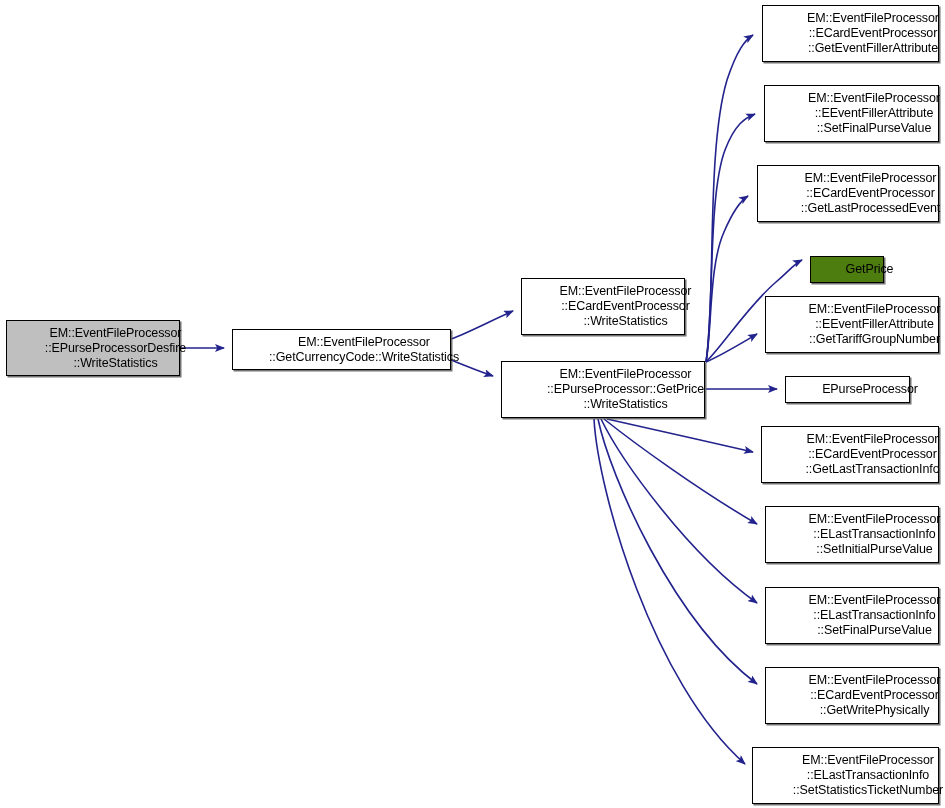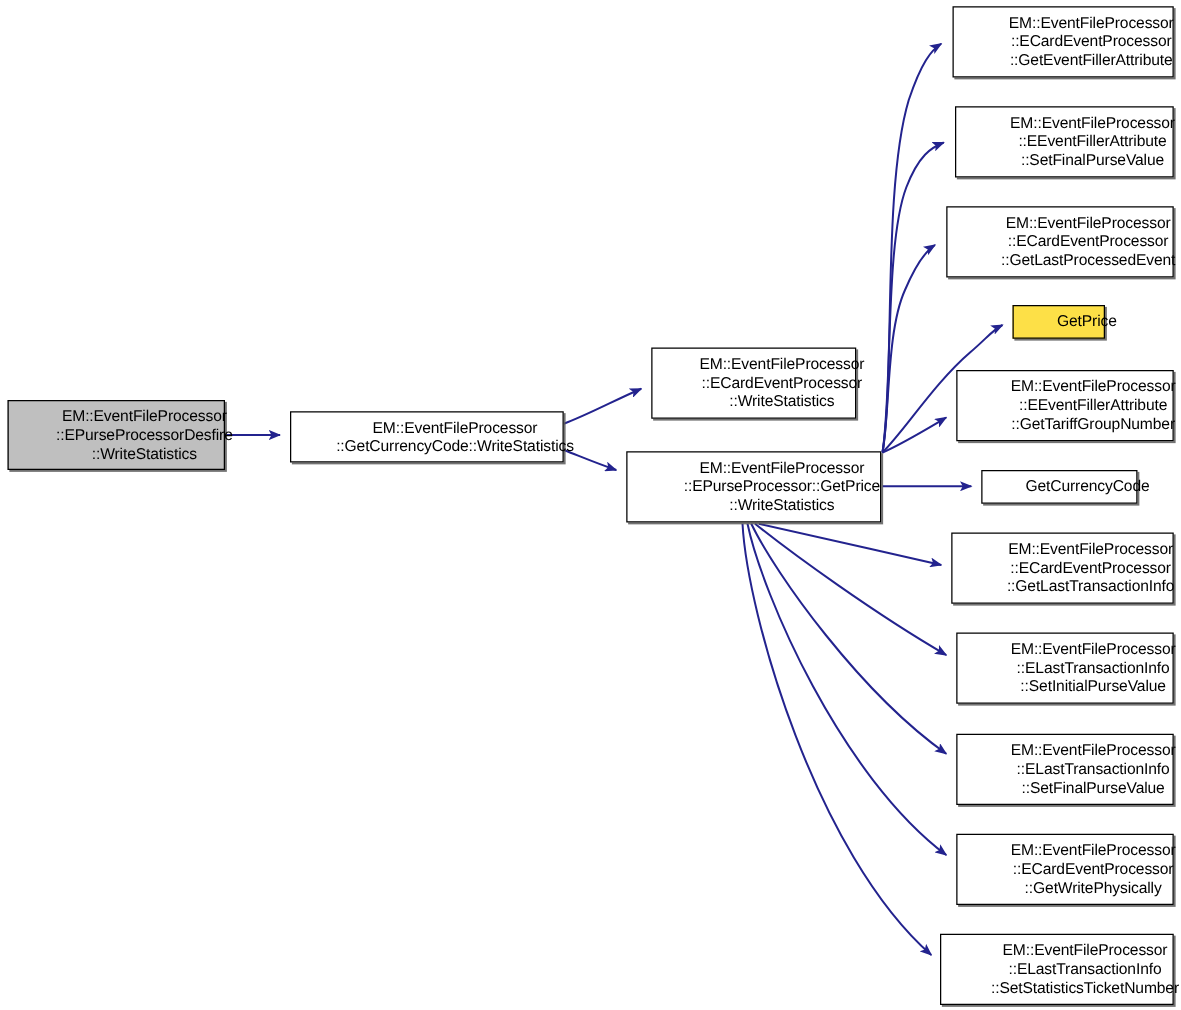--- a/index.html
+++ b/index.html
@@ -120,30 +120,30 @@
       <div class="node" style="left: 764px; top: 85px; width: 175px; height: 57px; background: rgb(255, 255, 255); border-color: rgb(0, 0, 0); color: rgb(0, 0, 0);">
         <span class="ln">EM::EventFileProcessor</span>
         <span class="ln">::EEventFillerAttribute</span>
         <span class="ln">::SetFinalPurseValue</span>
       </div>
       <div class="node" style="left: 757px; top: 165px; width: 182px; height: 57px; background: rgb(255, 255, 255); border-color: rgb(0, 0, 0); color: rgb(0, 0, 0);">
         <span class="ln">EM::EventFileProcessor</span>
         <span class="ln">::ECardEventProcessor</span>
         <span class="ln">::GetLastProcessedEvent</span>
       </div>
-      <div class="node" style="left: 810px; top: 244px; width: 74px; height: 27px; background: #fde047; border-color: rgb(0, 0, 0); color: rgb(0, 0, 0);">
+      <div class="node" style="left: 810px; top: 256px; width: 74px; height: 27px; background: #4d7c0f; border-color: rgb(0, 0, 0); color: rgb(0, 0, 0);">
         <span class="ln">GetPrice</span>
       </div>
       <div class="node" style="left: 765px; top: 296px; width: 174px; height: 57px; background: rgb(255, 255, 255); border-color: rgb(0, 0, 0); color: rgb(0, 0, 0);">
         <span class="ln">EM::EventFileProcessor</span>
         <span class="ln">::EEventFillerAttribute</span>
         <span class="ln">::GetTariffGroupNumber</span>
       </div>
       <div class="node" style="left: 785px; top: 376px; width: 125px; height: 27px; background: rgb(255, 255, 255); border-color: rgb(0, 0, 0); color: rgb(0, 0, 0);">
-        <span class="ln">GetCurrencyCode</span>
+        <span class="ln">EPurseProcessor</span>
       </div>
       <div class="node" style="left: 761px; top: 426px; width: 178px; height: 57px; background: rgb(255, 255, 255); border-color: rgb(0, 0, 0); color: rgb(0, 0, 0);">
         <span class="ln">EM::EventFileProcessor</span>
         <span class="ln">::ECardEventProcessor</span>
         <span class="ln">::GetLastTransactionInfo</span>
       </div>
       <div class="node" style="left: 765px; top: 506px; width: 174px; height: 57px; background: rgb(255, 255, 255); border-color: rgb(0, 0, 0); color: rgb(0, 0, 0);">
         <span class="ln">EM::EventFileProcessor</span>
         <span class="ln">::ELastTransactionInfo</span>
         <span class="ln">::SetInitialPurseValue</span>

